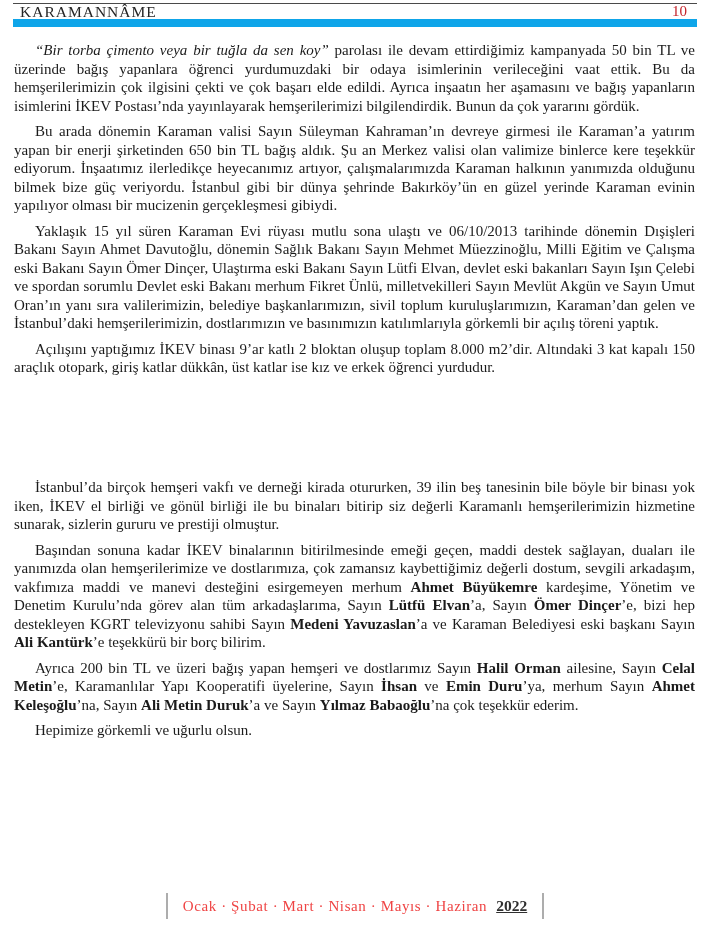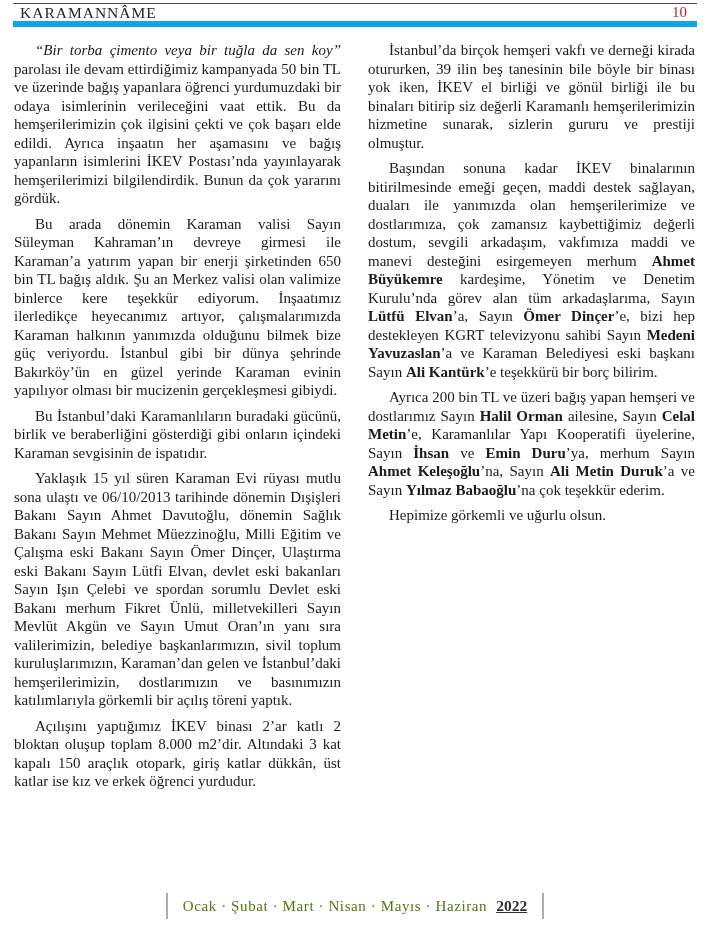--- a/index.html
+++ b/index.html
@@ -18,21 +18,21 @@
   }
 
   
   .header {
     position: absolute;
     top: 3px;
     left: 13px;
     right: 13px;
     height: 24px;
     border-top: 1.5px solid #4a4a4a;
-    border-bottom: 6px solid #0ea5e9;
+    border-bottom: 8px solid #0ea5e9;
     display: flex;
     align-items: center;
     justify-content: space-between;
     padding: 0 10px 0 7px;
     box-sizing: border-box;
   }
   .header .title {
     font-size: 15.5px;
     letter-spacing: 1px;
     color: #262626;
@@ -45,20 +45,21 @@
   
   .columns {
     position: absolute;
     top: 41px;
     left: 14px;
     right: 15px;
     bottom: 44px;
     display: flex;
     gap: 27px;
     overflow: hidden;
+    flex-direction: column;
   }
   .col {
     flex: 1 1 0;
     min-width: 0;
   }
   .col p {
     margin: 0 0 7px 0;
     font-size: 15px;
     line-height: 18.5px;
     text-align: justify;
@@ -83,21 +84,21 @@
   }
   .footer .fbar {
     display: inline-block;
     width: 1.5px;
     height: 26px;
     background: #adadad;
   }
   .footer .months {
     font-size: 15px;
     letter-spacing: 0.6px;
-    color: #4d7c0f;
+    color: #ef4444;
   }
   .footer .year {
     font-size: 15.5px;
     font-weight: 700;
     color: #2f2f2f;
     margin-left: -6px;
     text-decoration: underline;
   }
 </style>
 </head>
@@ -107,23 +108,22 @@
 
   <header class="header">
     <span class="title">KARAMANNÂME</span>
     <span class="pagenum" style="color: rgb(196, 35, 43); text-align: center;">10</span>
   </header>
 
   <main class="columns">
     <div class="col">
         <p><span class="italic">“Bir torba çimento veya bir tuğla da sen koy”</span><span> parolası ile devam ettirdiğimiz kampanyada 50 bin TL ve üzerinde bağış yapanlara öğrenci yurdumuzdaki bir odaya isimlerinin verileceğini vaat ettik. Bu da hemşerilerimizin çok ilgisini çekti ve çok başarı elde edildi. Ayrıca inşaatın her aşamasını ve bağış yapanların isimlerini İKEV Postası’nda yayınlayarak hemşerilerimizi bilgilendirdik. Bunun da çok yararını gördük.</span></p>
         <p><span>Bu arada dönemin Karaman valisi Sayın Süleyman Kahraman’ın devreye girmesi ile Karaman’a yatırım yapan bir enerji şirketinden 650 bin TL bağış aldık. Şu an Merkez valisi olan valimize binlerce kere teşekkür ediyorum. İnşaatımız ilerledikçe heyecanımız artıyor, çalışmalarımızda Karaman halkının yanımızda olduğunu bilmek bize güç veriyordu. İstanbul gibi bir dünya şehrinde Bakırköy’ün en güzel yerinde Karaman evinin yapılıyor olması bir mucizenin gerçekleşmesi gibiydi.</span></p>
-        <p><span>Bu İstanbul’daki Karamanlıların buradaki gücünü, birlik ve beraberliğini gösterdiği gibi onların içindeki Karaman sevgisinin de ispatıdır.</span></p>
         <p><span>Yaklaşık 15 yıl süren Karaman Evi rüyası mutlu sona ulaştı ve 06/10/2013 tarihinde dönemin Dışişleri Bakanı Sayın Ahmet Davutoğlu, dönemin Sağlık Bakanı Sayın Mehmet Müezzinoğlu, Milli Eğitim ve Çalışma eski Bakanı Sayın Ömer Dinçer, Ulaştırma eski Bakanı Sayın Lütfi Elvan, devlet eski bakanları Sayın Işın Çelebi ve spordan sorumlu Devlet eski Bakanı merhum Fikret Ünlü, milletvekilleri Sayın Mevlüt Akgün ve Sayın Umut Oran’ın yanı sıra valilerimizin, belediye başkanlarımızın, sivil toplum kuruluşlarımızın, Karaman’dan gelen ve İstanbul’daki hemşerilerimizin, dostlarımızın ve basınımızın katılımlarıyla görkemli bir açılış töreni yaptık.</span></p>
-        <p><span>Açılışını yaptığımız İKEV binası 2’ar katlı 2 bloktan oluşup toplam 8.000 m2’dir. Altındaki 3 kat kapalı 150 araçlık otopark, giriş katlar dükkân, üst katlar ise kız ve erkek öğrenci yurdudur.</span></p>
+        <p><span>Açılışını yaptığımız İKEV binası 9’ar katlı 2 bloktan oluşup toplam 8.000 m2’dir. Altındaki 3 kat kapalı 150 araçlık otopark, giriş katlar dükkân, üst katlar ise kız ve erkek öğrenci yurdudur.</span></p>
       </div>
     <div class="col">
         <p><span>İstanbul’da birçok hemşeri vakfı ve derneği kirada otururken, 39 ilin beş tanesinin bile böyle bir binası yok iken, İKEV el birliği ve gönül birliği ile bu binaları bitirip siz değerli Karamanlı hemşerilerimizin hizmetine sunarak, sizlerin gururu ve prestiji olmuştur.</span></p>
         <p><span>Başından sonuna kadar İKEV binalarının bitirilmesinde emeği geçen, maddi destek sağlayan, duaları ile yanımızda olan hemşerilerimize ve dostlarımıza, çok zamansız kaybettiğimiz değerli dostum, sevgili arkadaşım, vakfımıza maddi ve manevi desteğini esirgemeyen merhum </span><span class="bold">Ahmet Büyükemre</span><span> kardeşime, Yönetim ve Denetim Kurulu’nda görev alan tüm arkadaşlarıma, Sayın </span><span class="bold">Lütfü Elvan</span><span>’a, Sayın </span><span class="bold">Ömer Dinçer</span><span>’e, bizi hep destekleyen KGRT televizyonu sahibi Sayın </span><span class="bold">Medeni Yavuzaslan</span><span>’a ve Karaman Belediyesi eski başkanı Sayın </span><span class="bold">Ali Kantürk</span><span>’e teşekkürü bir borç bilirim.</span></p>
         <p><span>Ayrıca 200 bin TL ve üzeri bağış yapan hemşeri ve dostlarımız Sayın </span><span class="bold">Halil Orman</span><span> ailesine, Sayın </span><span class="bold">Celal Metin</span><span>’e, Karamanlılar Yapı Kooperatifi üyelerine, Sayın </span><span class="bold">İhsan</span><span> ve </span><span class="bold">Emin Duru</span><span>’ya, merhum Sayın </span><span class="bold">Ahmet Keleşoğlu</span><span>’na, Sayın </span><span class="bold">Ali Metin Duruk</span><span>’a ve Sayın </span><span class="bold">Yılmaz Babaoğlu</span><span>’na çok teşekkür ederim.</span></p>
         <p><span>Hepimize görkemli ve uğurlu olsun.</span></p>
       </div>
   </main>
 
   <footer class="footer">

